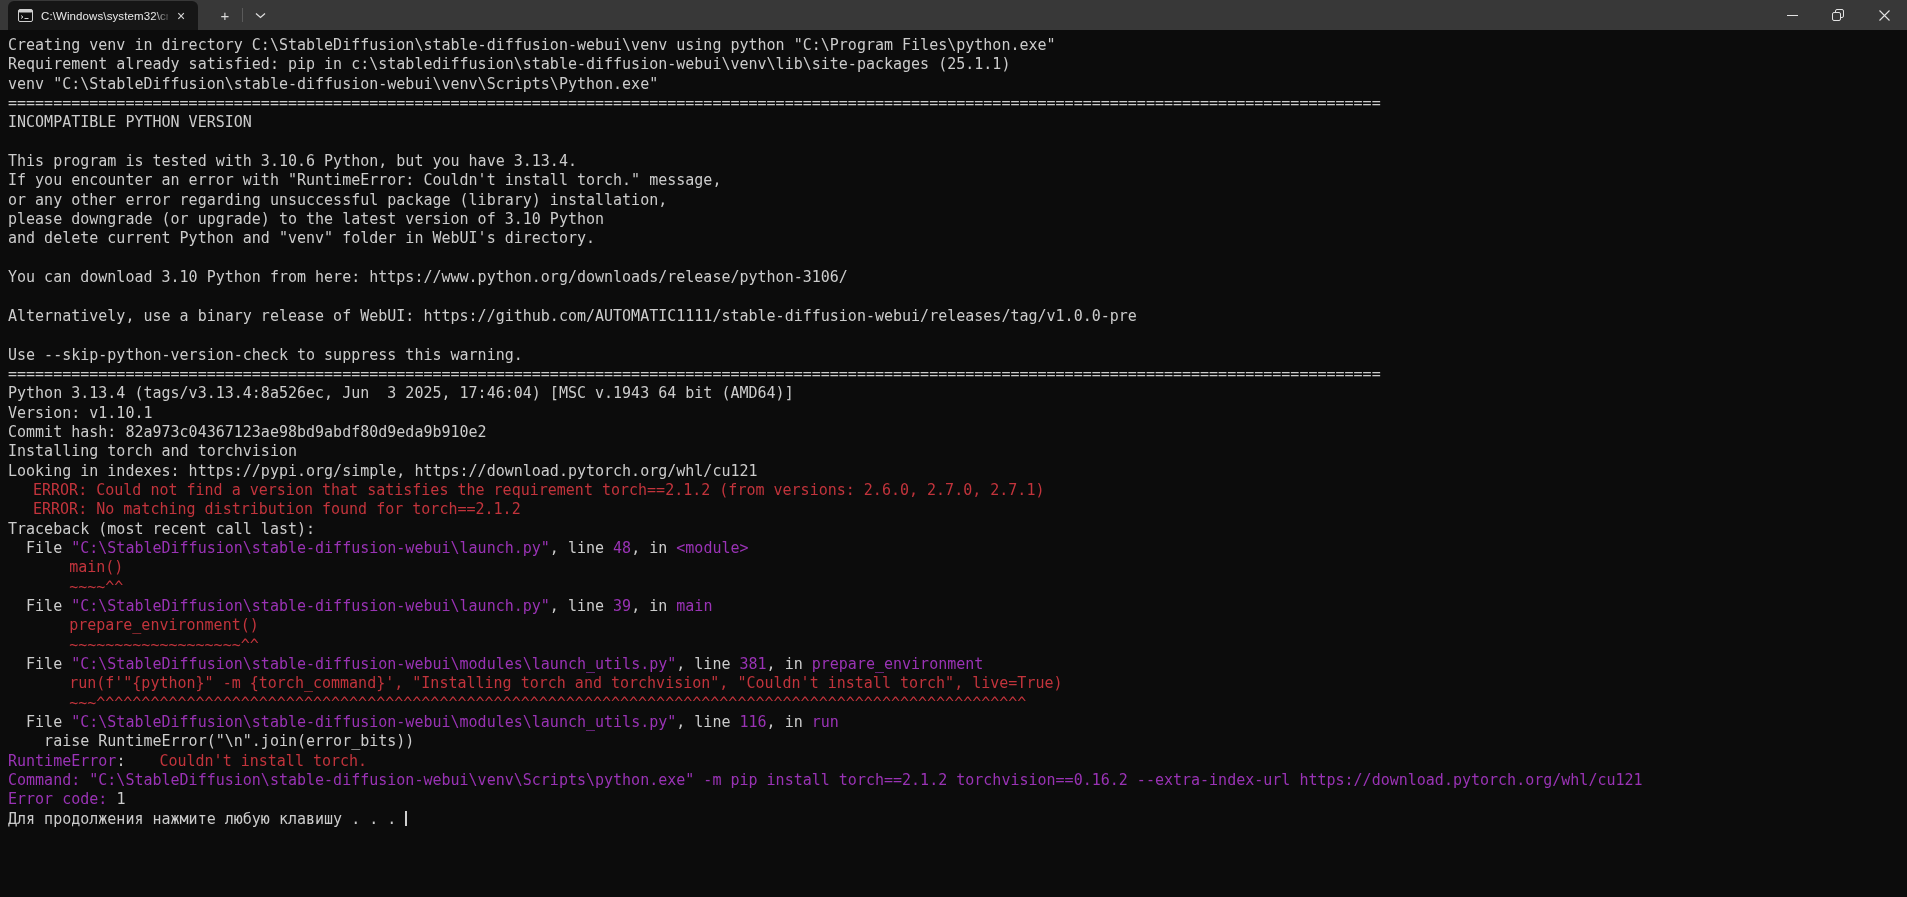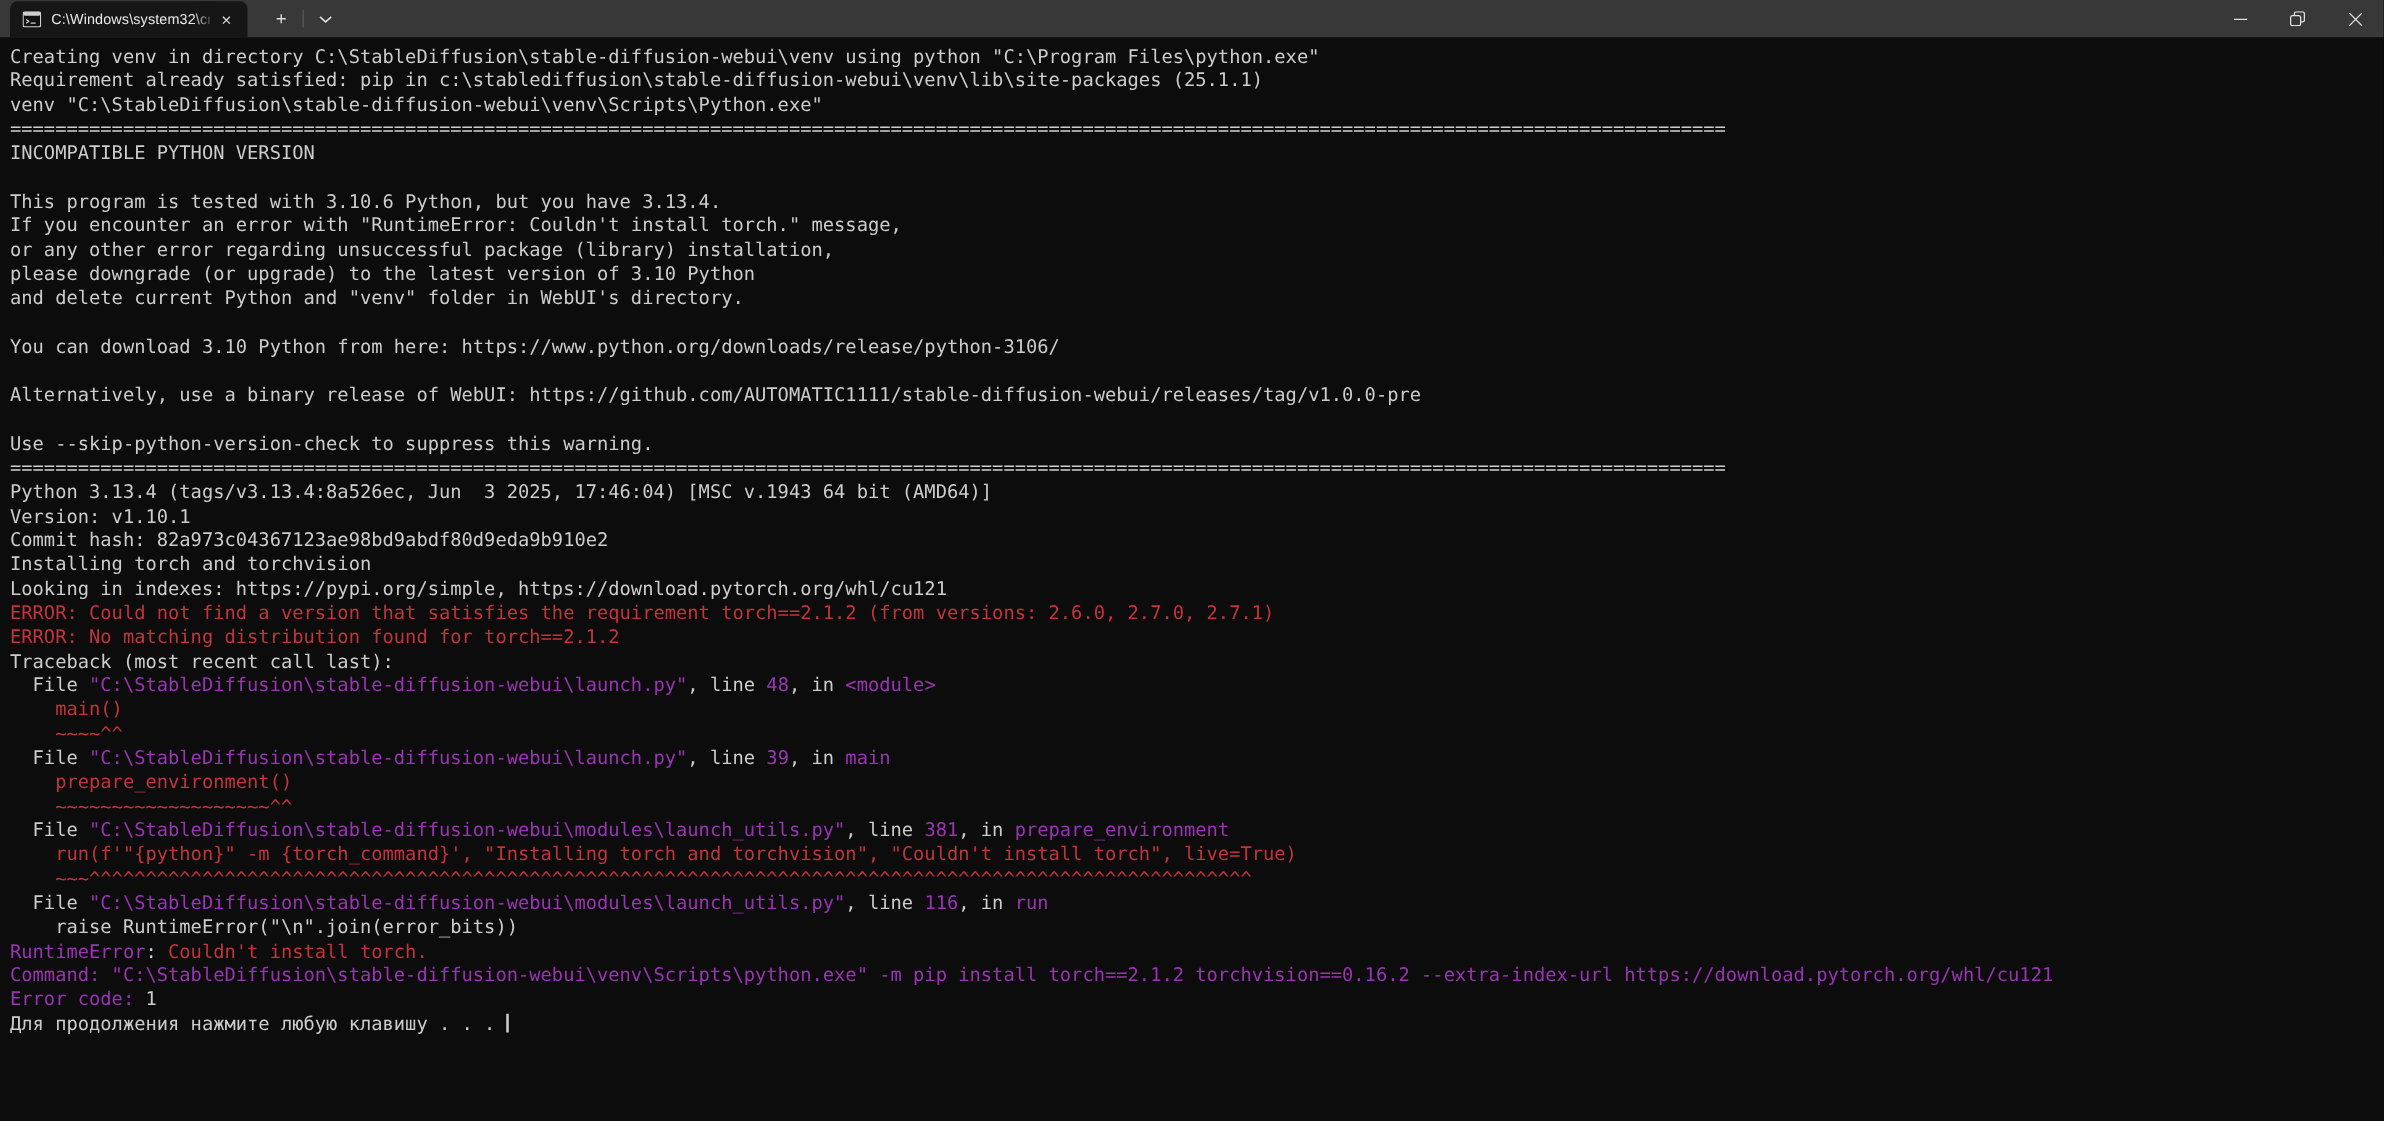--- a/index.html
+++ b/index.html
@@ -22,21 +22,21 @@
   .bar-sep { width:1px; height:14px; background:#5a5a5a; align-self:center; margin:0 2px; }
   .drag-region { flex:1 1 auto; }
   .win-controls { display:flex; align-items:stretch; }
   .win-btn { width:46px; display:flex; align-items:center; justify-content:center; }
 
   
   .terminal { flex:1 1 auto; background:var(--bg,#0c0c0c); padding:6px 0 0 8px; overflow:hidden; }
   .term { font-family:"DejaVu Sans Mono", monospace; font-size:15px; line-height:19.35px;
           color:var(--fg,#cccccc); white-space:pre; }
   .line { min-height:19.35px; }
-  .c-red { color:var(--red,#c2343c); }
+  .c-red { color:var(--red,#c2343c);margin-left:25px; }
   .c-mag { color:var(--mag,#9a33b5); }
   .cursor { display:inline-block; width:2px; height:15px; background:#cfcfcf; vertical-align:-2px; }
 </style>
 </head>
 <body>
 
 <div class="window">
 
   <div class="titlebar">
 

